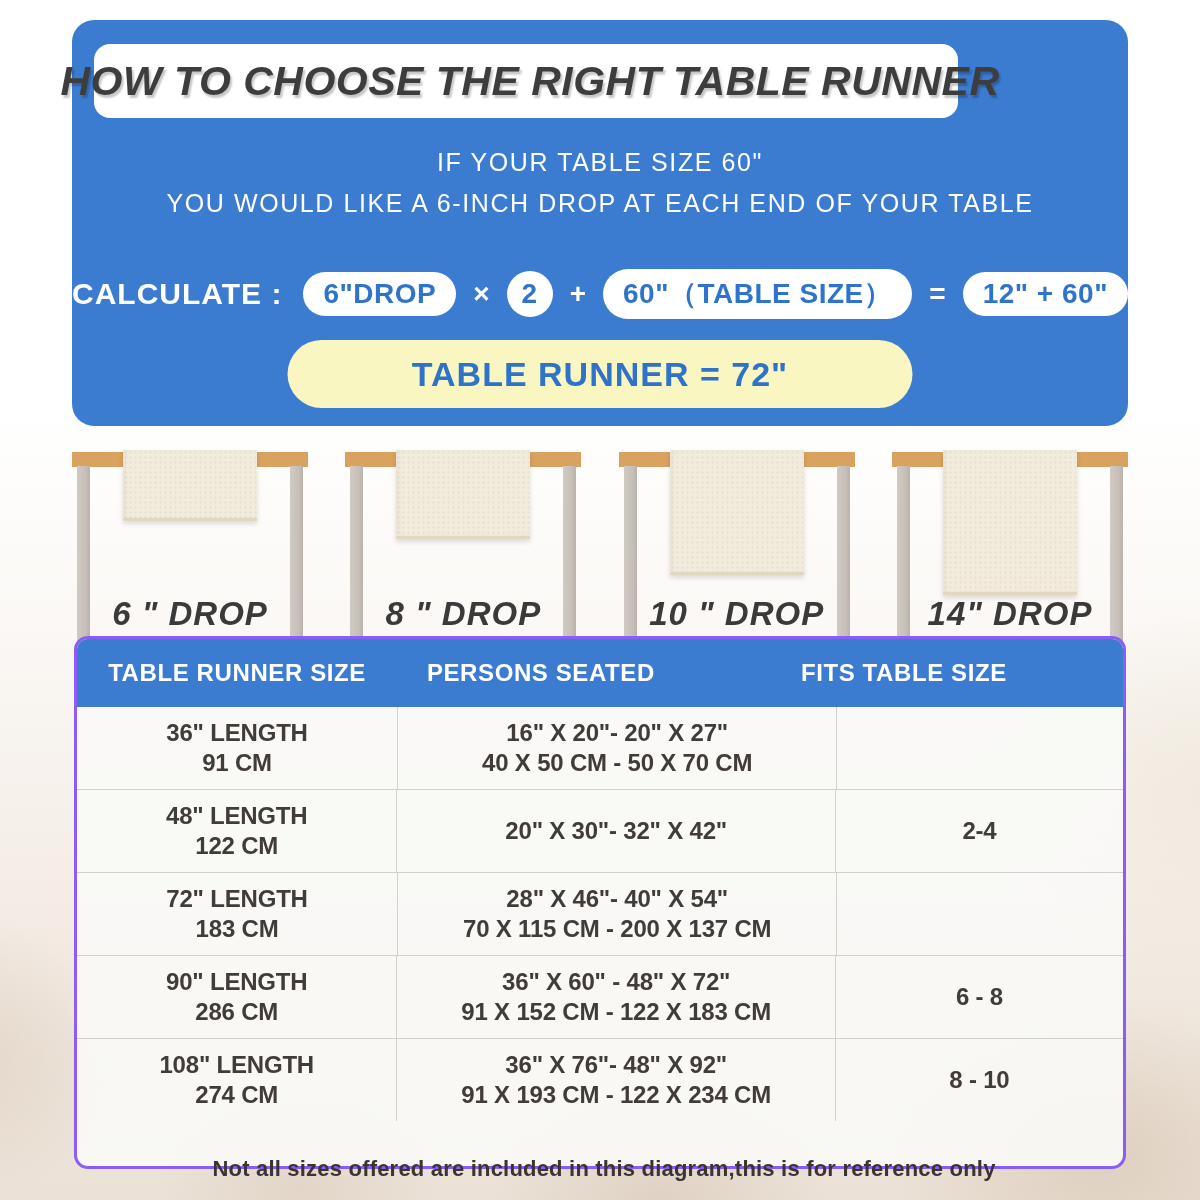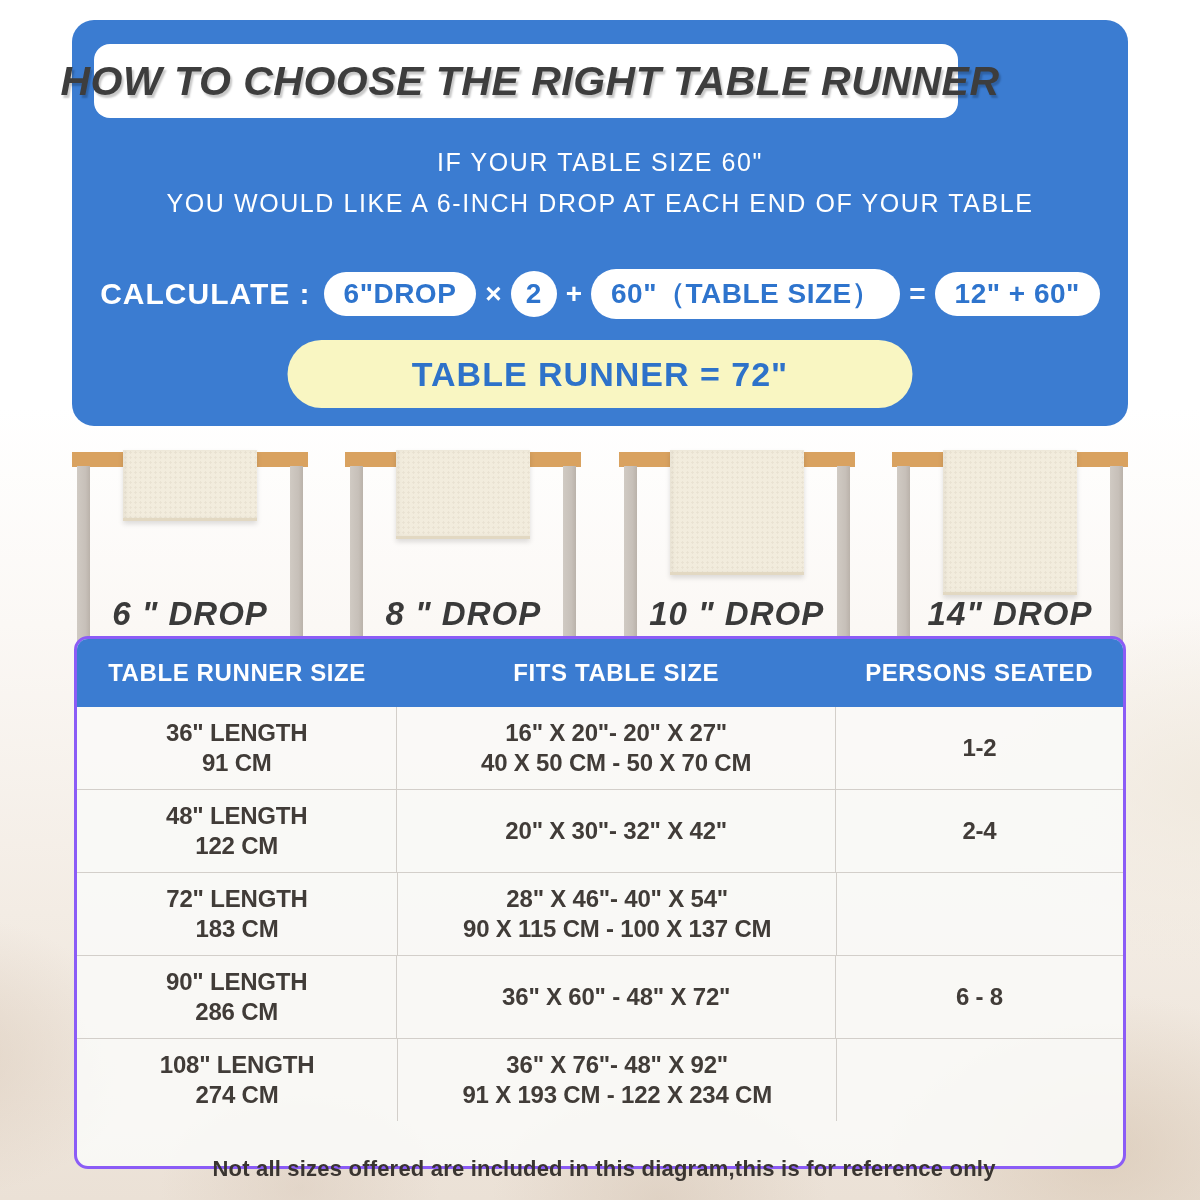--- a/index.html
+++ b/index.html
@@ -33,21 +33,21 @@
     font-size:41px;font-weight:700;font-style:italic;color:#3d3d3d;
     letter-spacing:0.5px;white-space:nowrap;
     text-shadow:2px 3px 2px rgba(0,0,0,0.22);
   }
   .subtitles{
     position:absolute;left:0;right:0;top:122px;text-align:center;
     color:#ffffff;font-size:25px;font-weight:400;letter-spacing:1.6px;line-height:1.62;
   }
   .calc-row{
     position:absolute;left:0;right:0;top:250px;height:48px;
-    display:flex;align-items:center;justify-content:center;gap:9px;color:#ffffff;
+    display:flex;align-items:center;justify-content:space-between;gap:9px;color:#ffffff;
   }
   .calc-label{font-size:30px;font-weight:700;letter-spacing:1px;margin-right:4px;}
   .pill{
     background:#ffffff;color:#2e74cd;font-weight:700;font-size:28px;
     border-radius:999px;padding:6px 20px;letter-spacing:0.5px;white-space:nowrap;
   }
   .pill.circle{
     width:46px;height:46px;padding:0;border-radius:50%;
     display:flex;align-items:center;justify-content:center;
   }
@@ -174,77 +174,78 @@
     <div class="leg left"></div>
     <div class="leg right"></div>
     <div class="runner h14"></div>
     <div class="drop-label">14" DROP</div>
   </div>
 </div>
 
 <div class="size-table">
   <div class="thead">
     <div class="th col1">TABLE RUNNER SIZE</div>
+    <div class="th col3">PERSONS SEATED</div>
     <div class="th col2">FITS TABLE SIZE</div>
-    <div class="th col3">PERSONS SEATED</div>
   </div>
   <div class="tbody">
     <div class="trow">
       <div class="td col1">
         <span class="ln">36" LENGTH</span>
         <span class="ln">91 CM</span>
       </div>
       <div class="td col2">
         <span class="ln">16" X 20"- 20" X 27"</span>
         <span class="ln">40 X 50 CM - 50 X 70 CM</span>
       </div>
-      <div class="td col3">
-        <span class="ln">1-2</span>
-      </div>
     </div>
     <div class="trow">
       <div class="td col1">
         <span class="ln">48" LENGTH</span>
         <span class="ln">122 CM</span>
       </div>
       <div class="td col2">
         <span class="ln">20" X 30"- 32" X 42"</span>
       </div>
       <div class="td col3">
         <span class="ln">2-4</span>
       </div>
     </div>
     <div class="trow">
       <div class="td col1">
         <span class="ln">72" LENGTH</span>
         <span class="ln">183 CM</span>
       </div>
       <div class="td col2">
         <span class="ln">28" X 46"- 40" X 54"</span>
-        <span class="ln">90 X 115 CM - 100 X 137 CM</span>
+        <span class="ln">70 X 115 CM - 200 X 137 CM</span>
       </div>
     </div>
     <div class="trow">
       <div class="td col1">
         <span class="ln">90" LENGTH</span>
         <span class="ln">286 CM</span>
       </div>
       <div class="td col2">
         <span class="ln">36" X 60" - 48" X 72"</span>
+        <span class="ln">91 X 152 CM - 122 X 183 CM</span>
       </div>
       <div class="td col3">
         <span class="ln">6 - 8</span>
       </div>
     </div>
     <div class="trow">
       <div class="td col1">
         <span class="ln">108" LENGTH</span>
         <span class="ln">274 CM</span>
       </div>
       <div class="td col2">
         <span class="ln">36" X 76"- 48" X 92"</span>
         <span class="ln">91 X 193 CM - 122 X 234 CM</span>
       </div>
+      <div class="td col3">
+        <span class="ln">8 - 10</span>
+      </div>
     </div>
   </div>
 </div>
 
 <div class="footer-note">Not all sizes offered are included in this diagram,this is for reference only</div>
 
 </body></html>

